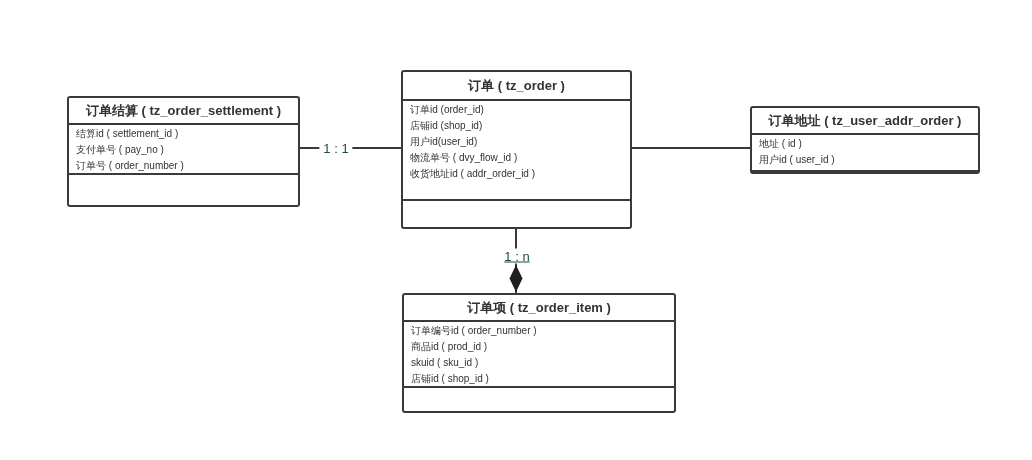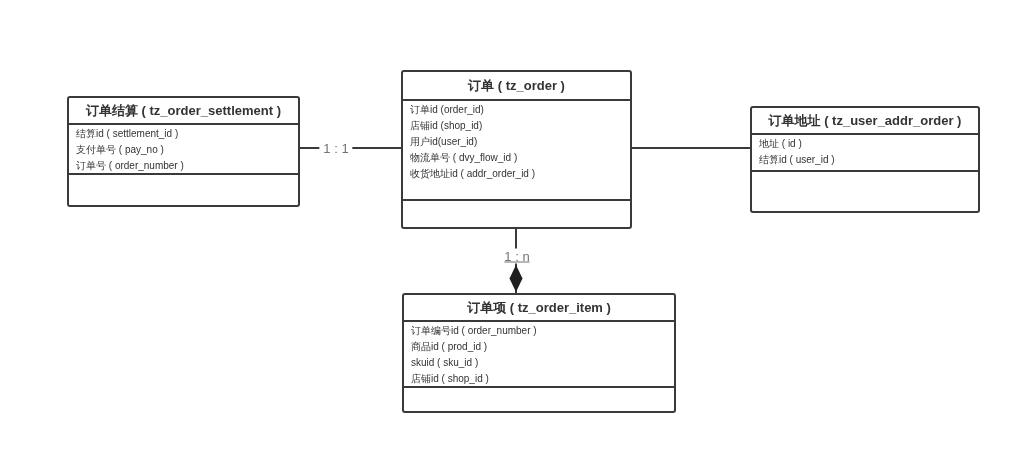--- a/index.html
+++ b/index.html
@@ -41,38 +41,38 @@
   .entity-footer { flex: 1; }
 
   #entity-settlement { left: 67px;  top: 96px;  width: 233px; height: 111px; }
   #entity-settlement .entity-header { height: 27px; }
   #entity-settlement .entity-fields { height: 50px; }
 
   #entity-order { left: 401px; top: 70px;  width: 231px; height: 159px; }
   #entity-order .entity-header { height: 29px; }
   #entity-order .entity-fields { height: 100px; }
 
-  #entity-addr { left: 750px; top: 106px; width: 230px; height: 107px; }
+  #entity-addr { left: 750px; top: 106px; width: 230px; height: 68px; }
   #entity-addr .entity-header { height: 27px; }
   #entity-addr .entity-fields { height: 37px; }
 
   #entity-item { left: 402px; top: 293px; width: 274px; height: 120px; }
   #entity-item .entity-header { height: 27px; }
   #entity-item .entity-fields { height: 66px; }
 
   .connector { position: absolute; background: #3a3a3a; }
   #conn-settlement-order { left: 298px; top: 147px; width: 105px; height: 2px; }
   #conn-order-addr       { left: 630px; top: 147px; width: 122px; height: 2px; }
   #conn-order-item       { left: 515px; top: 228px; width: 2px;   height: 66px; }
 
   .conn-label {
     position: absolute;
     background: #ffffff;
     font-size: 13px;
-    color: #737373;
+    color: #14532d;
     padding: 0 4px;
     transform: translate(-50%, -50%);
     white-space: nowrap;
   }
   #label-one-to-one { left: 336px; top: 148px; }
   #label-one-to-n   { left: 517px; top: 256px; text-decoration: underline; }
 
   .diamond-arrow { position: absolute; left: 509px; top: 265px; }
 </style>
 </head>
@@ -99,21 +99,21 @@
       <div>物流单号 ( dvy_flow_id )</div>
       <div>收货地址id ( addr_order_id )</div>
     </div>
     <div class="entity-footer"></div>
   </div>
 
   <div class="entity" id="entity-addr">
     <div class="entity-header">订单地址 ( tz_user_addr_order )</div>
     <div class="entity-fields">
       <div>地址 ( id )</div>
-      <div>结算id ( user_id )</div>
+      <div>用户id ( user_id )</div>
     </div>
     <div class="entity-footer"></div>
   </div>
 
   <div class="entity" id="entity-item">
     <div class="entity-header">订单项 ( tz_order_item )</div>
     <div class="entity-fields">
       <div>订单编号id ( order_number )</div>
       <div>商品id ( prod_id )</div>
       <div>skuid ( sku_id )</div>

